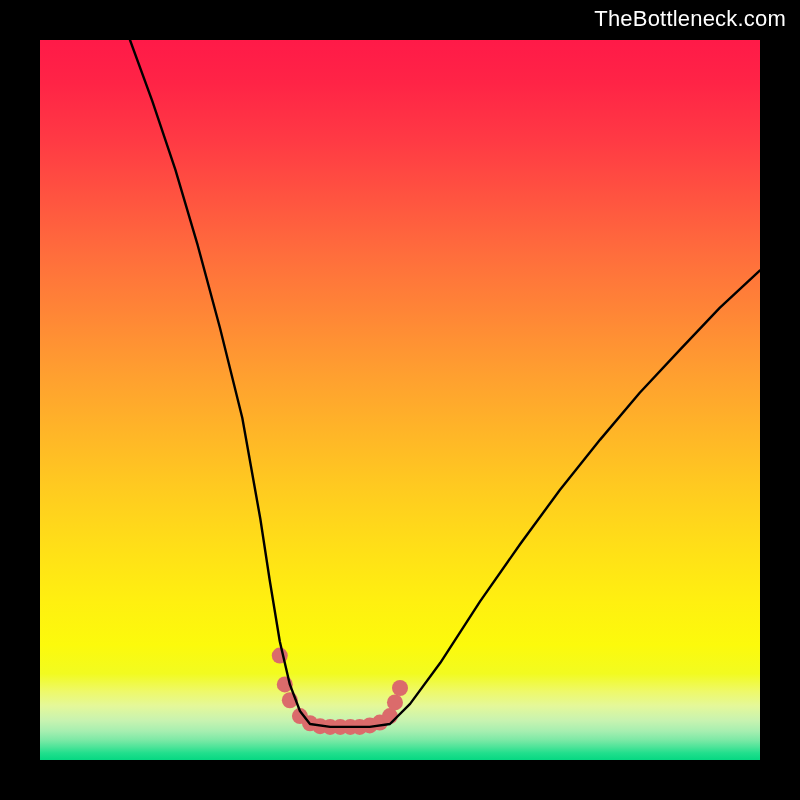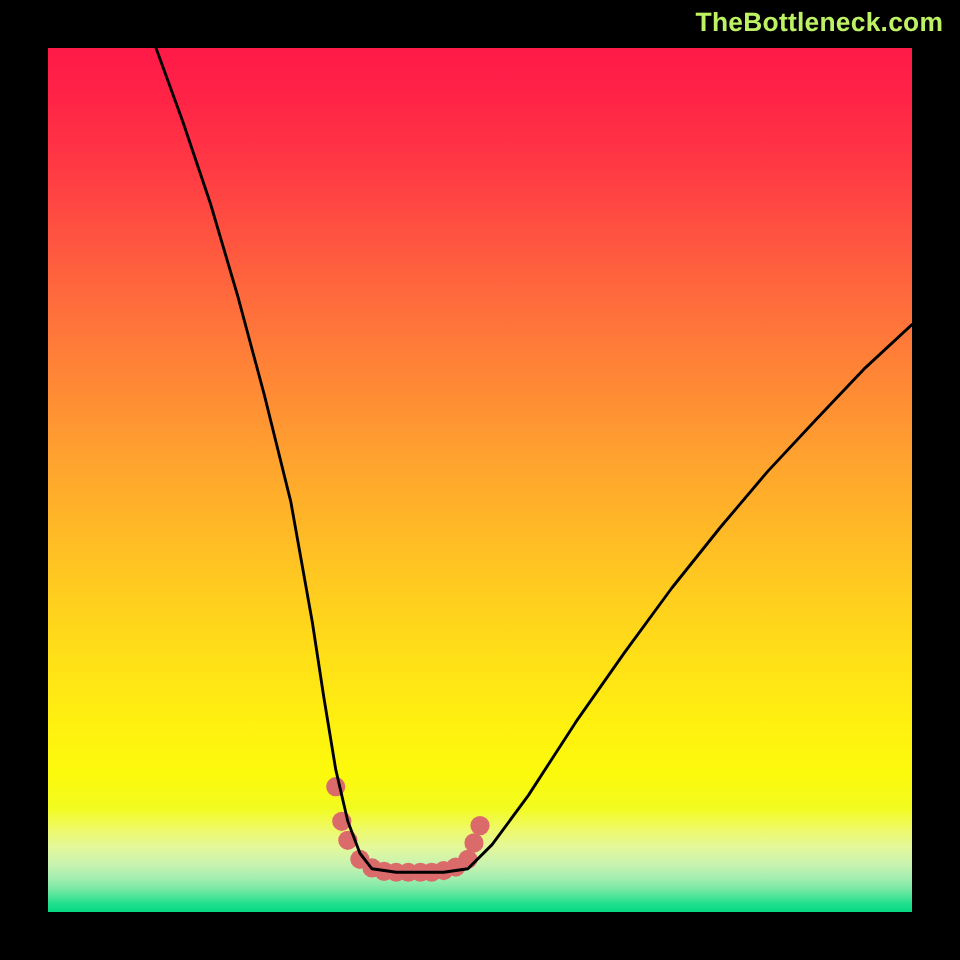--- a/index.html
+++ b/index.html
@@ -31,23 +31,23 @@
     position: absolute;
     left: 0;
     top: 0;
     width: 720px;
     height: 720px;
   }
   .watermark {
     position: absolute;
     top: 6px;
     right: 14px;
-    color: #bef264;
+    color: #ffffff;
     font-size: 22px;
-    font-weight: 700;
+    font-weight: 400;
     letter-spacing: 0.2px;
   }
   svg.curve {
     position: absolute;
     left: 0;
     top: 0;
     width: 720px;
     height: 720px;
   }
 </style>

